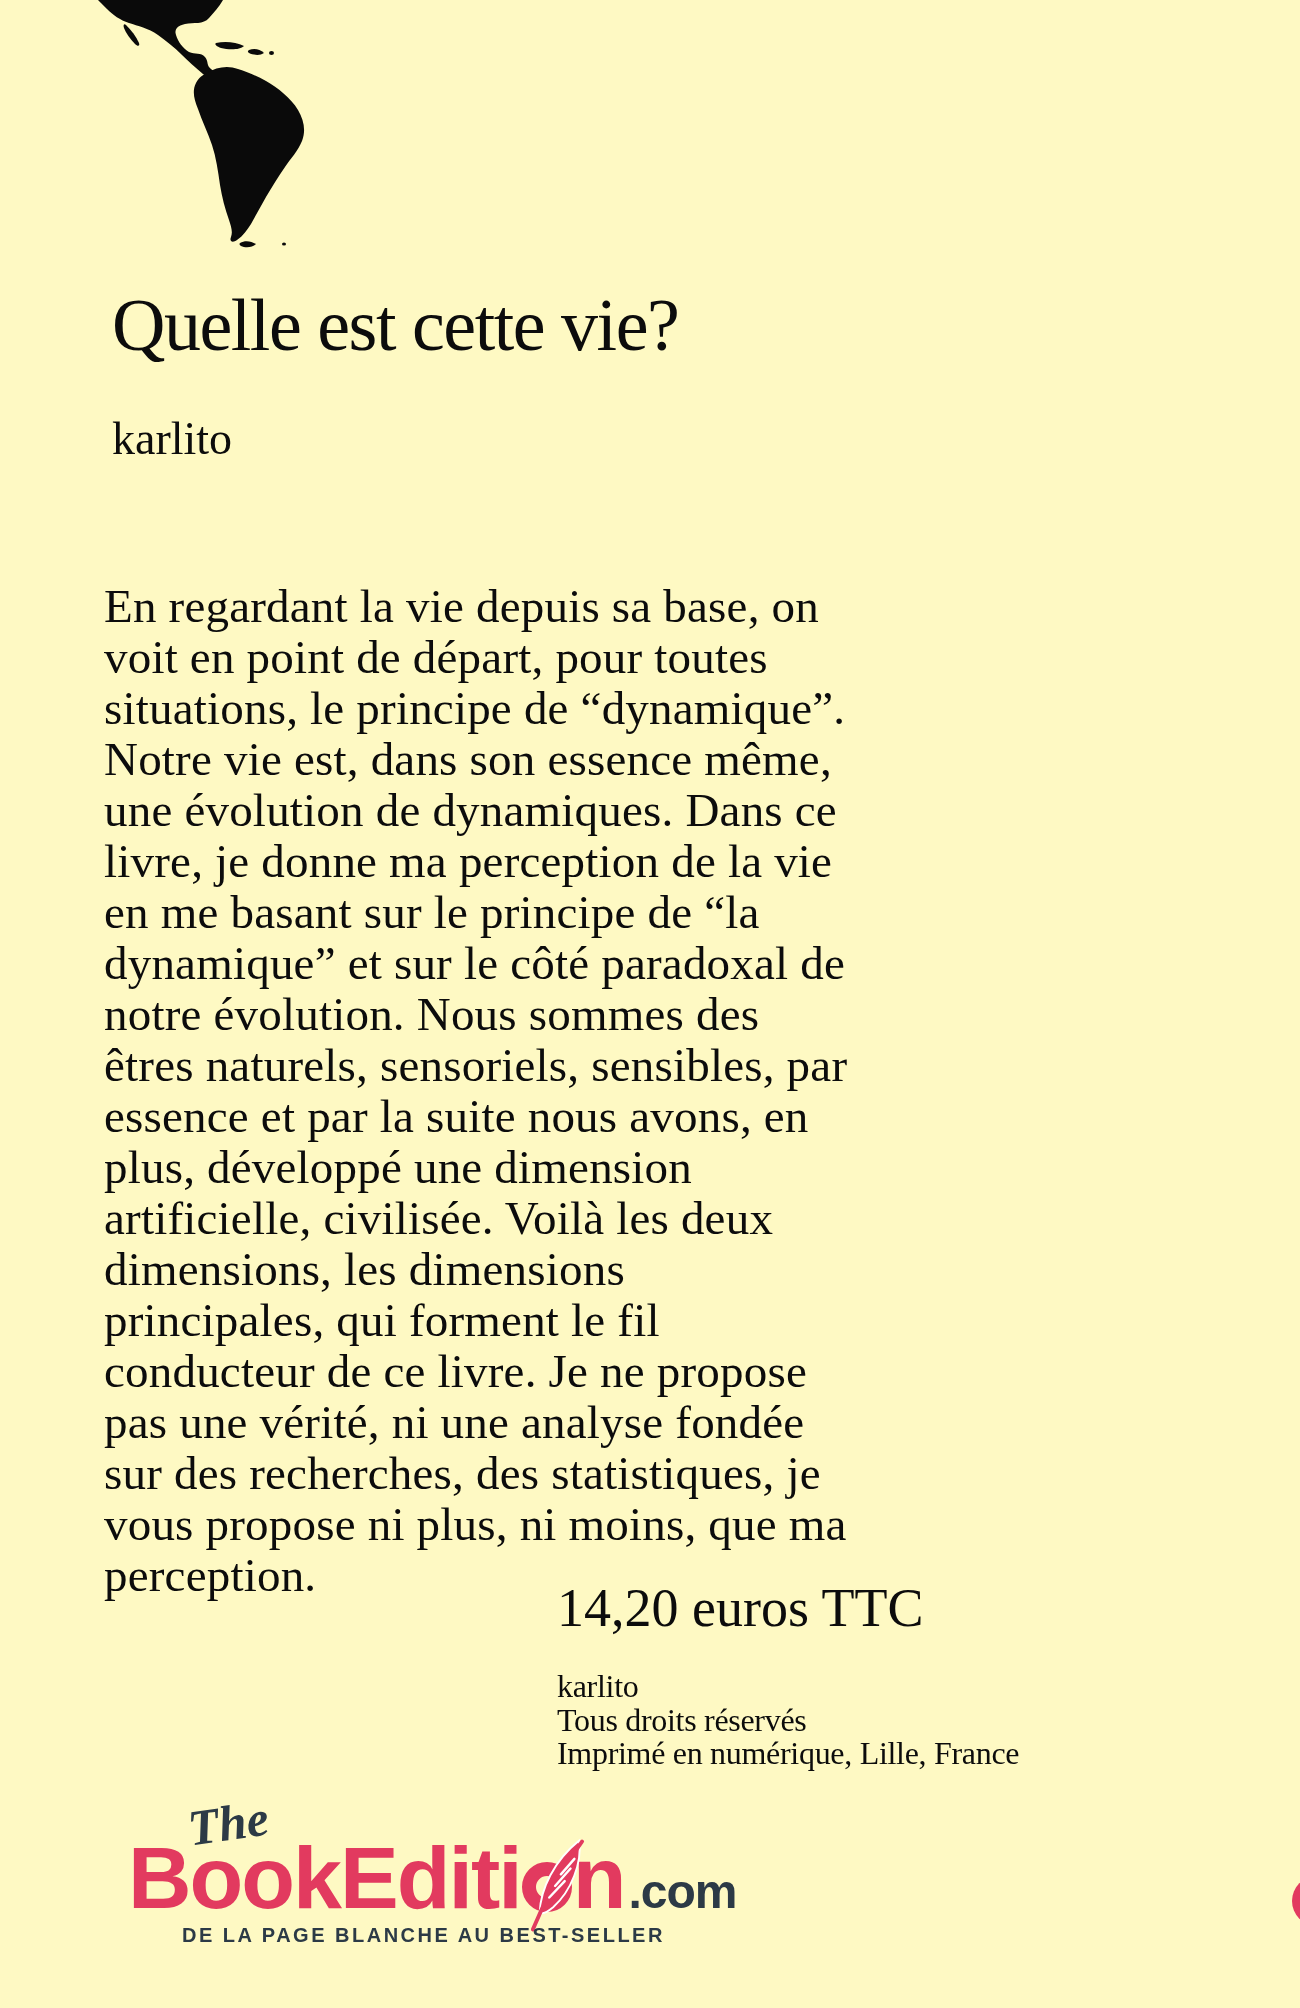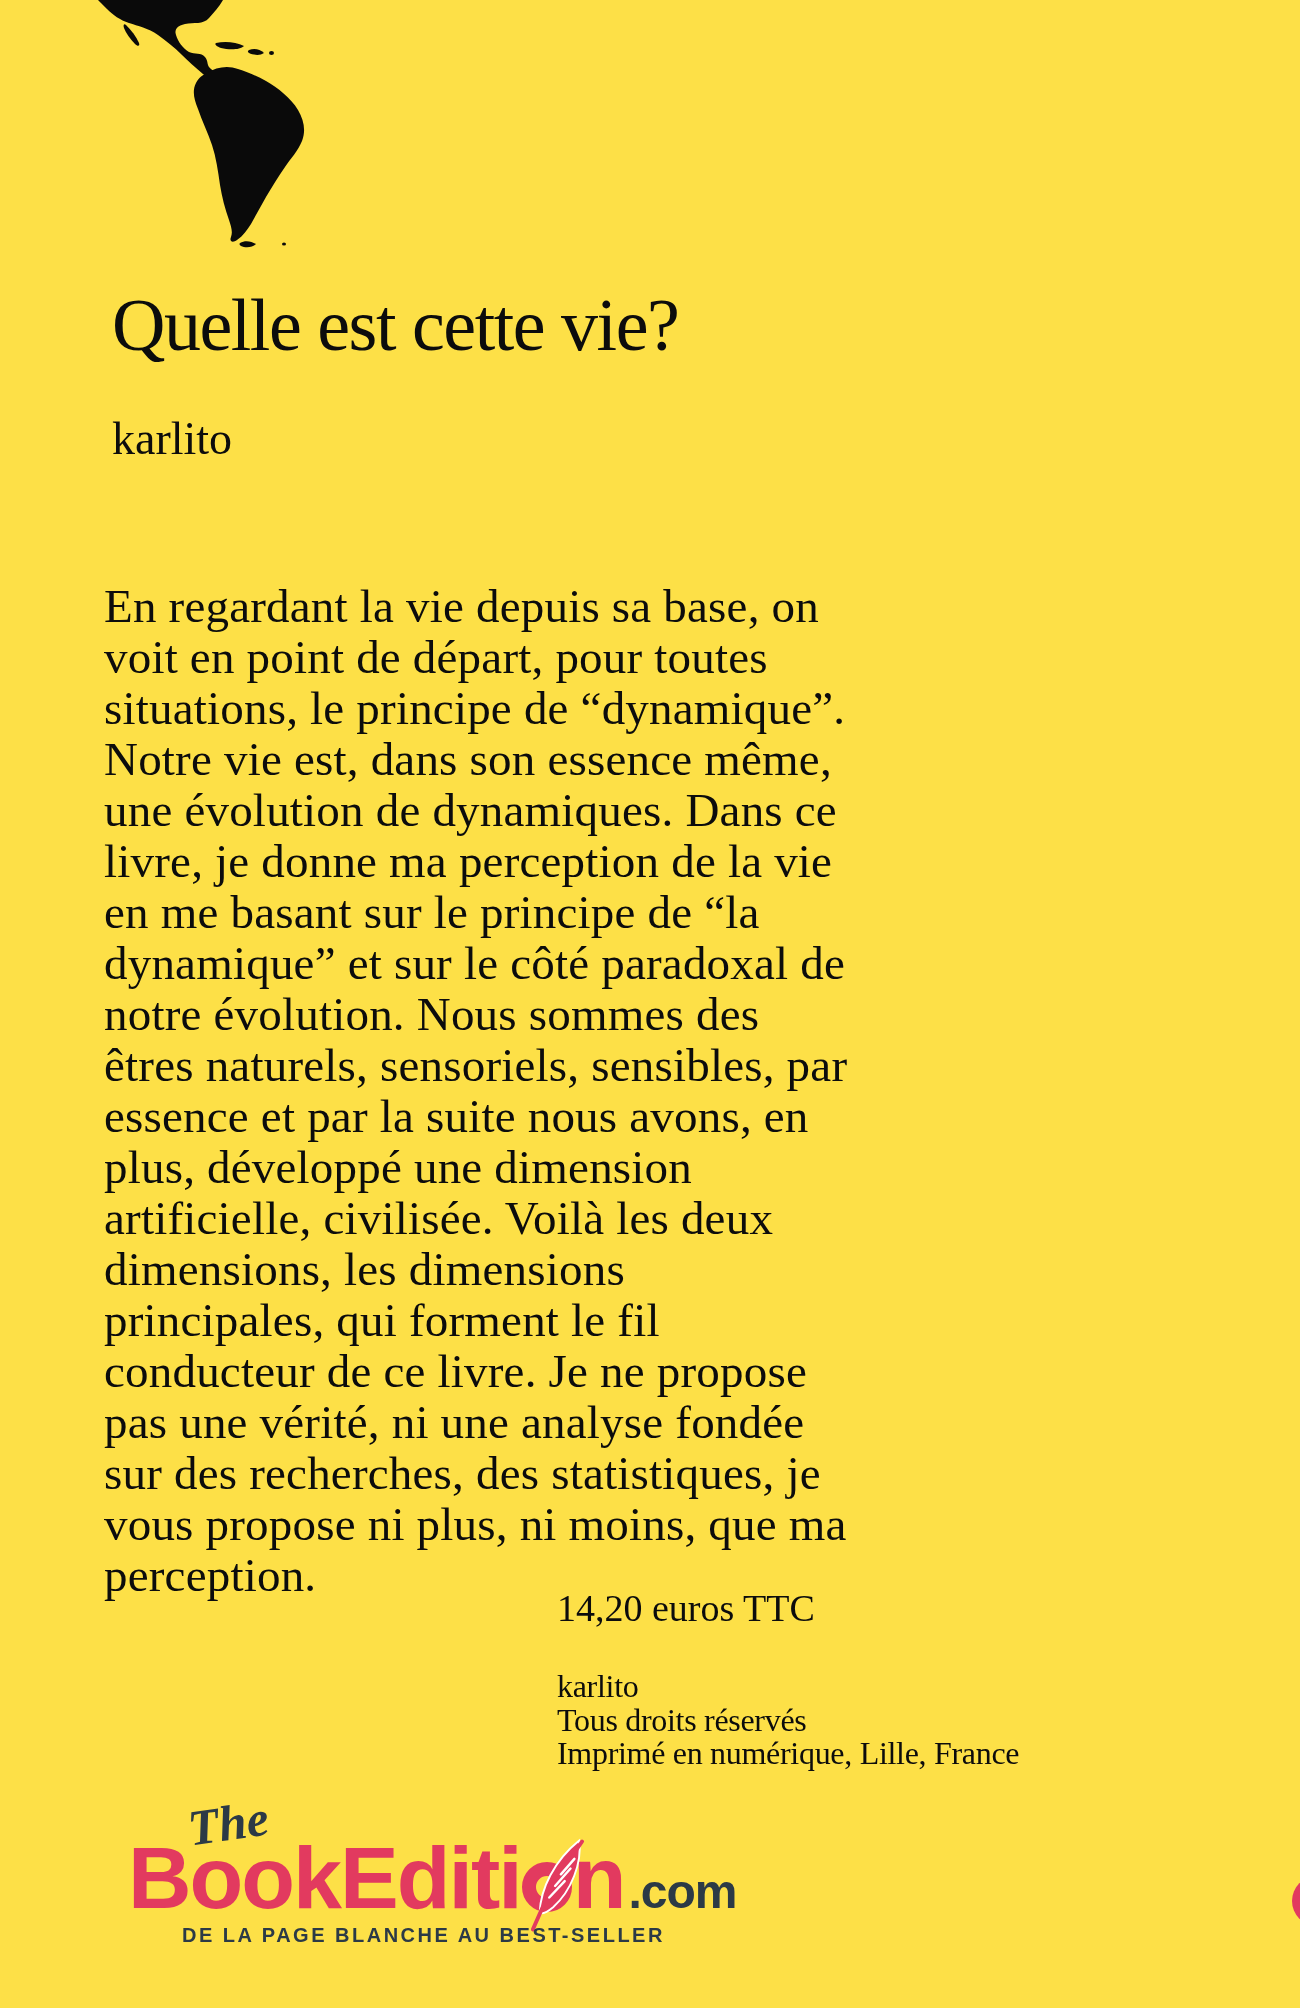--- a/index.html
+++ b/index.html
@@ -1,19 +1,19 @@
 <!DOCTYPE html>
 <html><head>
 <meta charset="utf-8">
 <style>
   html,body { margin:0; padding:0; background:#ffffff; }
   .page {
     position:relative;
     width:1300px; height:2008px;
-    background:#fde047;
+    background:#fef9c3;
     overflow:hidden;
     font-family:"Liberation Serif", serif;
     color:#0c0c0c;
   }
   .map {
     position:absolute; left:70px; top:0; width:245px; height:255px;
   }
   .title {
     position:absolute; left:112px; top:288px;
     margin:0; font-weight:400;
@@ -27,21 +27,21 @@
   .synopsis {
     position:absolute; left:104px; top:581px;
     font-size:47px; line-height:51px; letter-spacing:0.2px;
     white-space:pre; color:#0c0c0c;
   }
   .pricing {
     position:absolute; left:557px; top:1546px;
     white-space:pre;
   }
   .price {
-    font-size:38px; line-height:52px;
+    font-size:54px; line-height:52px;
   }
   .pricing-lines {
     font-size:32px; line-height:33.5px; letter-spacing:-0.3px;
   }
   .publisher {
     position:absolute; left:128px; top:1800px; width:620px; height:150px;
   }
   .logo-the {
     position:absolute; left:60px; top:-2px;
     font-family:"Liberation Serif", serif;

